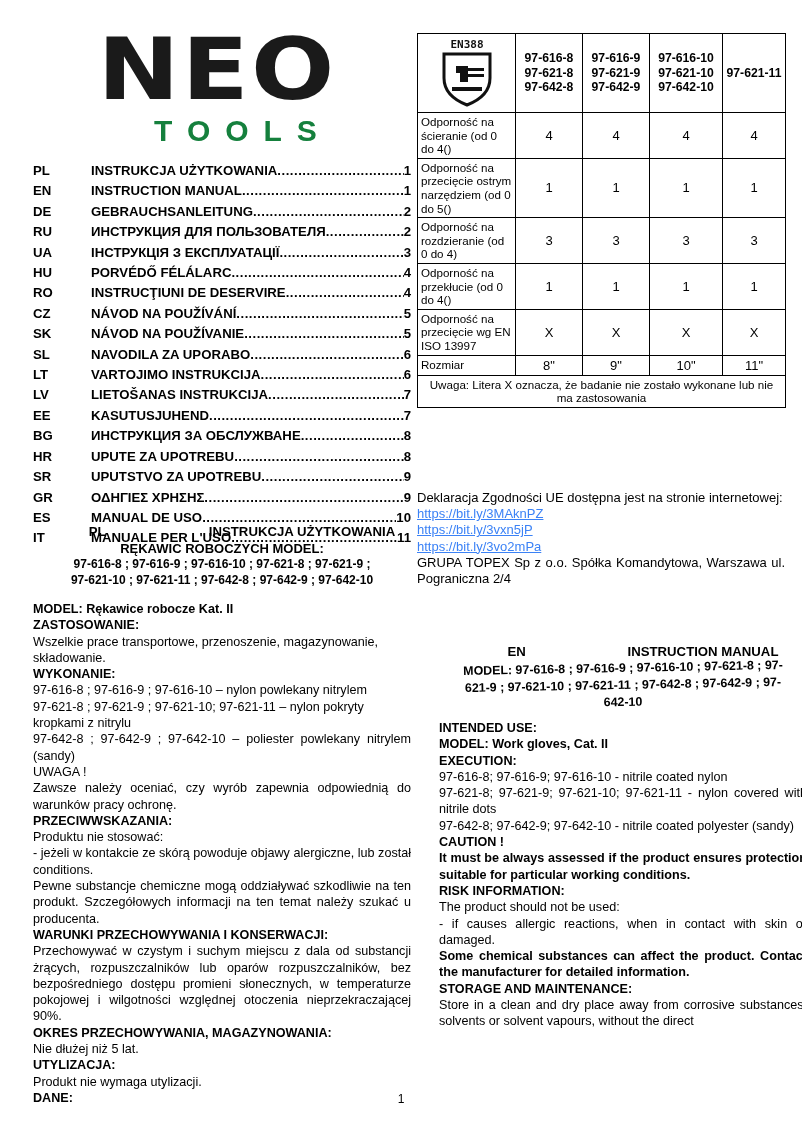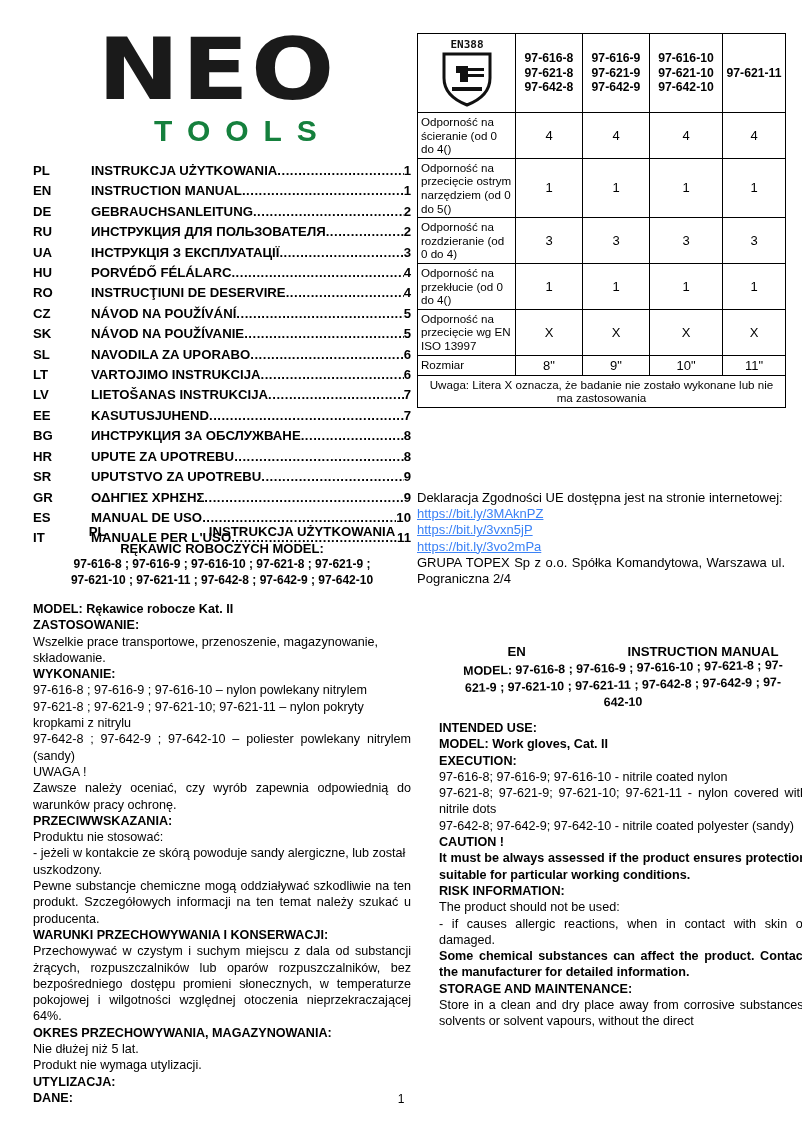--- a/index.html
+++ b/index.html
@@ -454,28 +454,28 @@
   <p class="t b">ZASTOSOWANIE:</p>
   <p class="t">Wszelkie prace transportowe, przenoszenie, magazynowanie, składowanie.</p>
   <p class="t b">WYKONANIE:</p>
   <p class="t">97-616-8 ; 97-616-9 ; 97-616-10 – nylon powlekany nitrylem</p>
   <p class="t">97-621-8 ; 97-621-9 ; 97-621-10; 97-621-11 – nylon pokryty kropkami z nitrylu</p>
   <p class="tj">97-642-8 ; 97-642-9 ; 97-642-10 – poliester powlekany nitrylem (sandy)</p>
   <p class="t">UWAGA !</p>
   <p class="tj">Zawsze należy oceniać, czy wyrób zapewnia odpowiednią do warunków pracy ochronę.</p>
   <p class="t b">PRZECIWWSKAZANIA:</p>
   <p class="t">Produktu nie stosować:</p>
-  <p class="t">- jeżeli w kontakcie ze skórą powoduje sandy alergiczne, lub został uszkodzony.</p>
+  <p class="t">- jeżeli w kontakcie ze skórą powoduje objawy alergiczne, lub został conditions.</p>
   <p class="tj">Pewne substancje chemiczne mogą oddziaływać szkodliwie na ten produkt. Szczegółowych informacji na ten temat należy szukać u producenta.</p>
   <p class="t b">WARUNKI PRZECHOWYWANIA I KONSERWACJI:</p>
-  <p class="tj">Przechowywać w czystym i suchym miejscu z dala od substancji żrących, rozpuszczalników lub oparów rozpuszczalników, bez bezpośredniego dostępu promieni słonecznych, w temperaturze pokojowej i wilgotności względnej otoczenia nieprzekraczającej 64%.</p>
+  <p class="tj">Przechowywać w czystym i suchym miejscu z dala od substancji żrących, rozpuszczalników lub oparów rozpuszczalników, bez bezpośredniego dostępu promieni słonecznych, w temperaturze pokojowej i wilgotności względnej otoczenia nieprzekraczającej 90%.</p>
   <p class="t b">OKRES PRZECHOWYWANIA, MAGAZYNOWANIA:</p>
   <p class="t">Nie dłużej niż 5 lat.</p>
+  <p class="t b">UTYLIZACJA:</p>
   <p class="t">Produkt nie wymaga utylizacji.</p>
-  <p class="t b">UTYLIZACJA:</p>
   <p class="t b">DANE:</p>
 </div>
 
 <div id="col-en">
   <div class="sec-head-1">
     <span class="sec-head-lang">EN</span><span>INSTRUCTION MANUAL</span>
   </div>
   <div class="models-line-skew">MODEL: 97-616-8 ; 97-616-9 ; 97-616-10 ; 97-621-8 ; 97-</div>
   <div class="models-line-skew">621-9 ; 97-621-10 ; 97-621-11 ; 97-642-8 ; 97-642-9 ; 97-</div>
   <div class="models-line-skew">642-10</div>

